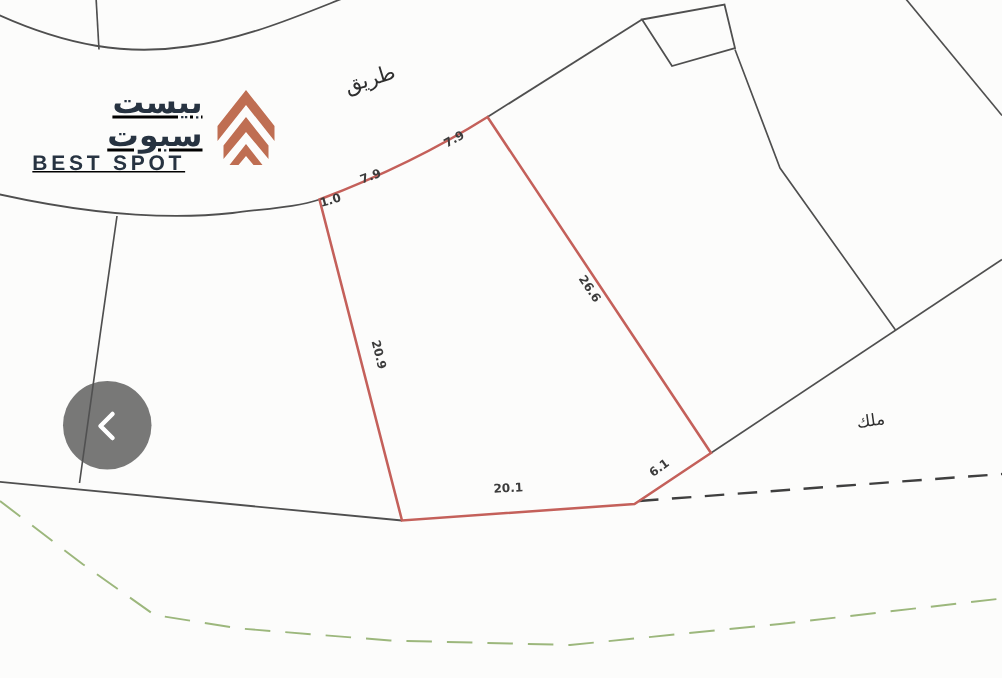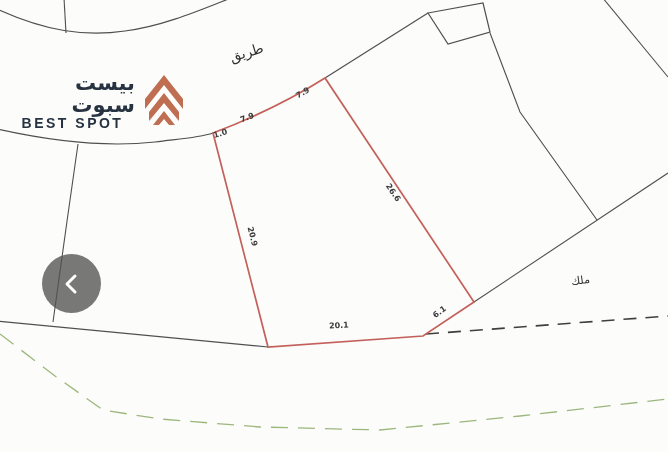--- a/index.html
+++ b/index.html
@@ -11,22 +11,22 @@
   .map-svg{position:absolute;left:0;top:0;}
   .dim-label{
     font-family:"DejaVu Sans",sans-serif;
     font-size:8px;font-weight:bold;fill:#3c3c3c;
   }
   .area-label{
     font-family:"DejaVu Sans",sans-serif;
     fill:#2e2e2e;
   }
   .logo{
-    position:absolute;left:10px;top:70px;width:175px;height:62px;
-    display:flex;align-items:center;justify-content:flex-end;gap:8px;
+    position:absolute;left:10px;top:55px;width:175px;height:62px;
+    display:flex;align-items:center;justify-content:flex-end;gap:8px;text-decoration:underline;
   }
   .logo-text{display:flex;flex-direction:column;align-items:center;line-height:1.05;}
   .logo-arabic{
     font-family:"DejaVu Sans",sans-serif;
     font-size:21px;font-weight:bold;color:#273341;direction:rtl;
   }
   .logo-latin{
     font-family:"Liberation Sans",sans-serif;
     font-size:14px;font-weight:bold;color:#273341;letter-spacing:2.5px;margin-top:0;
   }

